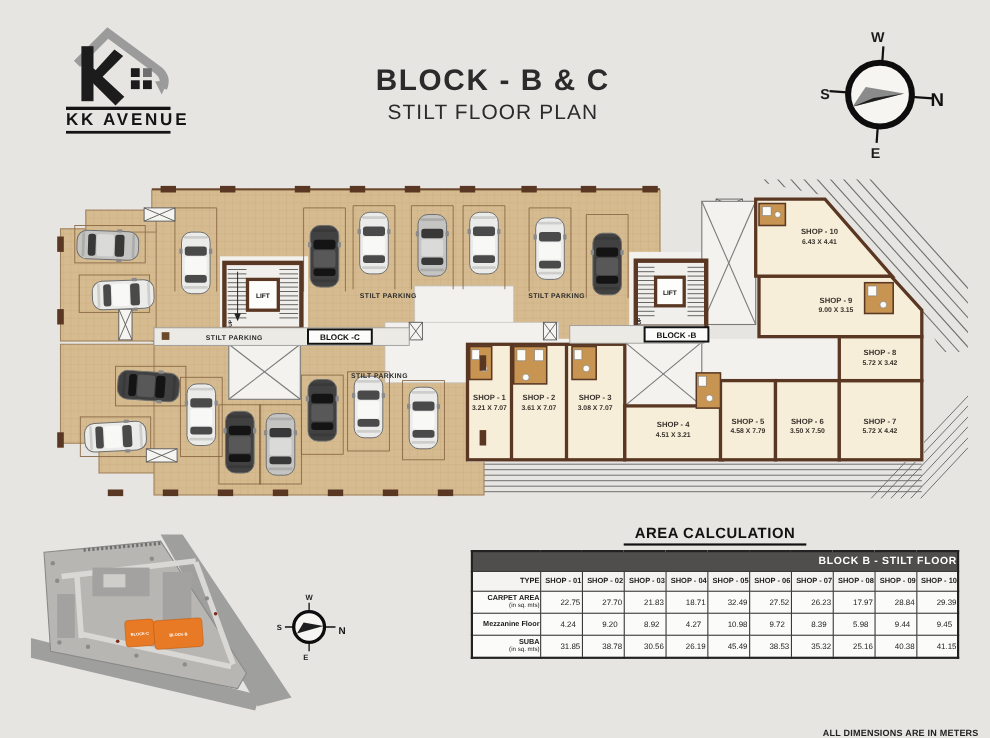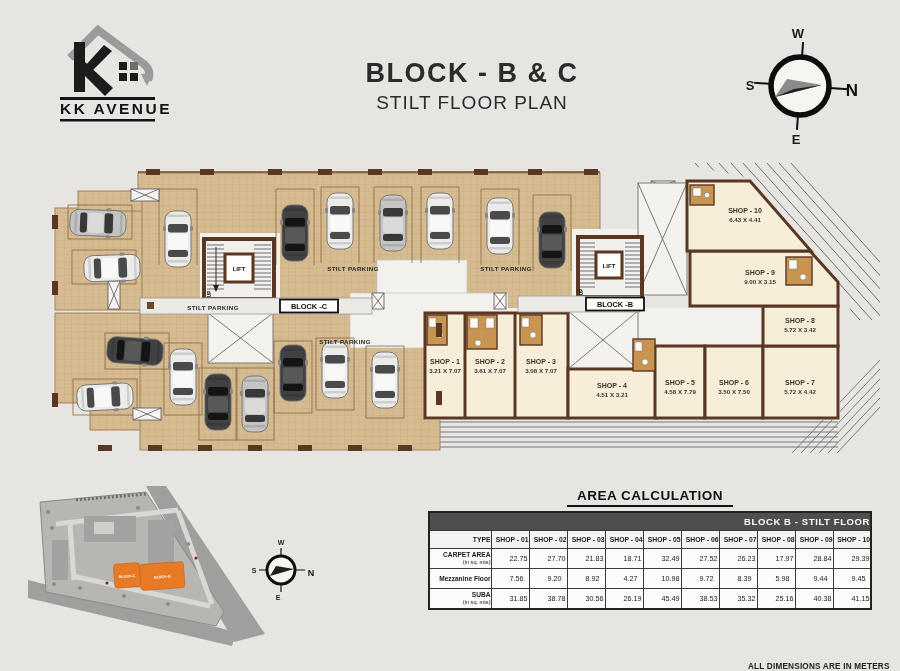--- a/index.html
+++ b/index.html
@@ -1,29 +1,29 @@
 <!DOCTYPE html>
 <html><head>
 <meta charset="utf-8">
 <style>
   html,body{margin:0;padding:0;}
   body{font-family:"Liberation Sans",sans-serif;background:#d8d6d3;}
   .canvas{position:relative;width:900px;height:671px;background:#e7e5e2;overflow:hidden;}
   
   .logo{position:absolute;left:40px;top:20px;width:150px;height:104px;}
-  .titleblock{position:absolute;left:332px;top:58px;width:280px;text-align:center;color:#2b2b2b;}
+  .titleblock{position:absolute;left:308px;top:58px;width:280px;text-align:center;color:#2b2b2b;}
   .titleblock .t1{font-size:27px;font-weight:bold;letter-spacing:1.5px;}
   .titleblock .t2{font-size:19px;font-weight:normal;letter-spacing:1px;margin-top:3px;}
   .compass{position:absolute;left:742px;top:26px;width:120px;height:122px;}
   
   .plan{position:absolute;left:50px;top:163px;width:830px;height:298px;}
   
   .siteplan{position:absolute;left:28px;top:484px;width:302px;height:164px;}
   
-  .tablewrap{position:absolute;left:428px;top:486px;width:444px;}
+  .tablewrap{position:absolute;left:428px;top:476px;width:444px;}
   .area-title-row{text-align:center;margin-bottom:4px;}
   .area-title{display:inline-block;font-size:13.5px;font-weight:bold;letter-spacing:.5px;color:#111;
     border-bottom:2.5px solid #111;padding:0 10px 2px;}
   table.area{width:100%;border-collapse:collapse;background:#fbfbf9;border:2px solid #222;table-layout:fixed;}
   table.area th,table.area td{border:1px solid #3a3a3a;text-align:right;color:#1a1a1a;padding:2px 0;overflow:hidden;}
   tr.subtitle th{background:#4f4e4c;color:#fff;font-size:9.5px;letter-spacing:.6px;padding:3px 0;}
   tr.colhead th{font-size:6.8px;font-weight:700;padding:5px 0;background:#f4f3f1;}
   td.rowlabel{font-size:6.6px;font-weight:700;line-height:1.25;}
   td.rowlabel .sub{font-size:5.6px;font-weight:400;}
   tbody td.val{font-size:7.2px;padding:5px 18px;}
@@ -527,21 +527,21 @@
             <td class="val">27.52</td>
             <td class="val">26.23</td>
             <td class="val">17.97</td>
             <td class="val">28.84</td>
             <td class="val">29.39</td>
           </tr>
           <tr>
             <td class="rowlabel">
               <div>Mezzanine Floor</div>
             </td>
-            <td class="val">7.56</td>
+            <td class="val">4.24</td>
             <td class="val">9.20</td>
             <td class="val">8.92</td>
             <td class="val">4.27</td>
             <td class="val">10.98</td>
             <td class="val">9.72</td>
             <td class="val">8.39</td>
             <td class="val">5.98</td>
             <td class="val">9.44</td>
             <td class="val">9.45</td>
           </tr>

